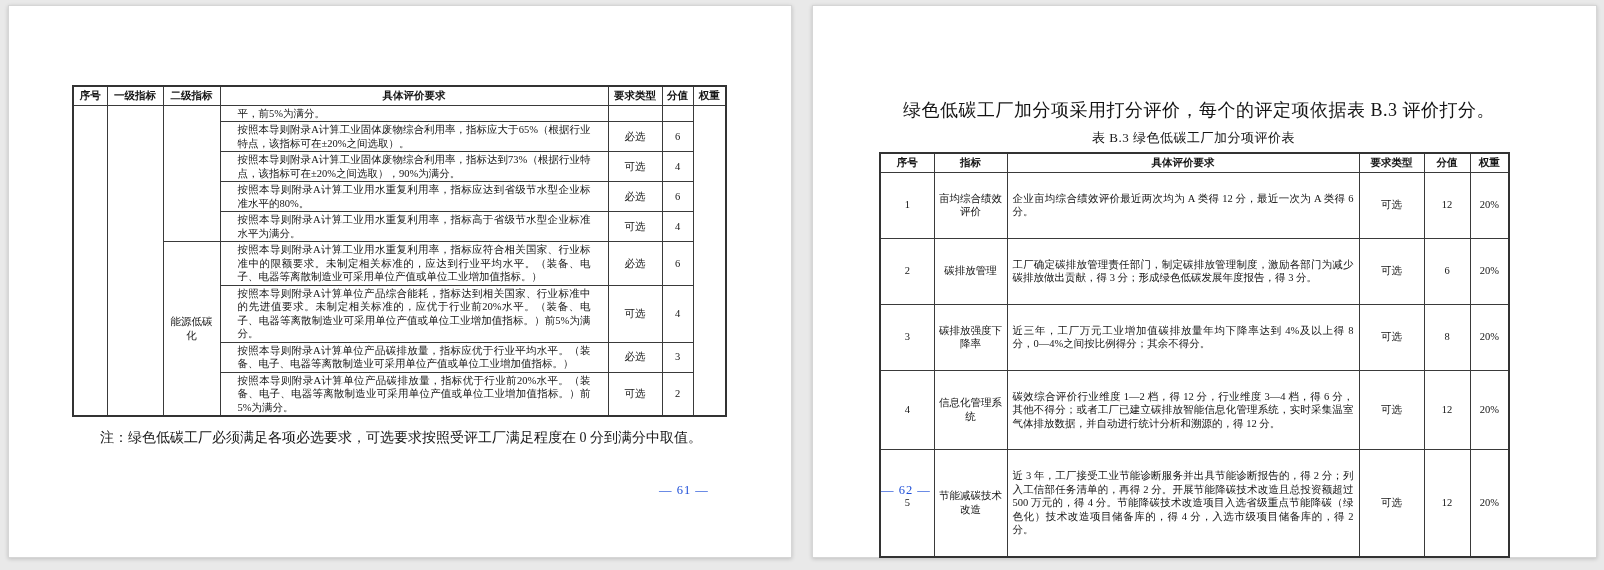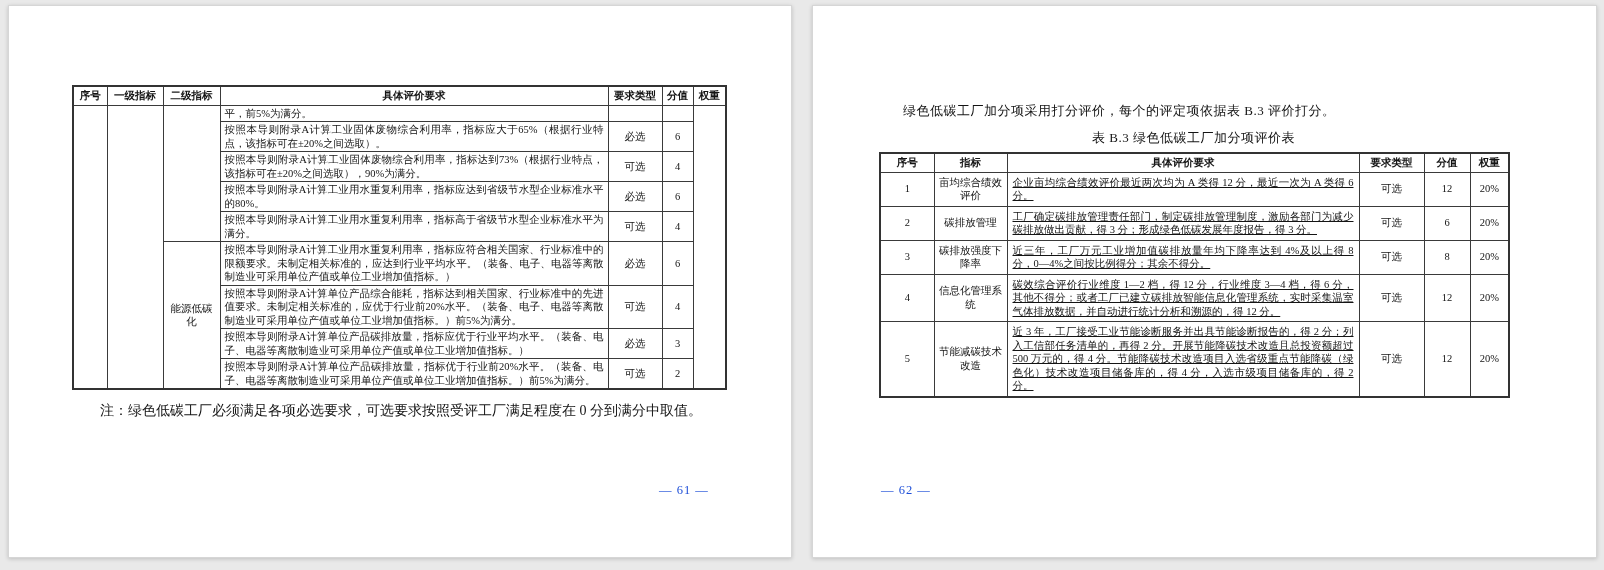--- a/index.html
+++ b/index.html
@@ -28,42 +28,42 @@
     border:1px solid #3a3a3a;
     font-size:10.5px;line-height:13.5px;
     vertical-align:middle;
     font-family:"Liberation Serif","DejaVu Serif",serif;
     word-break:break-all;
   }
   table.doc-table th{
     font-weight:700;text-align:center;padding:2px 1px;
   }
   td.cellc{text-align:center;padding:1px 2px;}
-  td.req{text-align:justify;padding:1px 4px;}
+  td.req{text-align:justify;padding:1px 17px;}
   .t-right td.cellc{padding:3px 2px;}
-  .t-right td.req{padding:3px 5px;text-decoration:underline;}
+  .t-right td.req{padding:19px 5px;}
 
   .note{
     margin-top:14px;padding-left:28px;font-size:14px;line-height:14px;
   }
   .pageno{
     position:absolute;top:477px;font-size:12.5px;letter-spacing:1px;
     color:#1d4ed8;
   }
   .pageno-left{left:650px;}
   .pageno-right{left:68px;}
 
   .section-heading{
     margin:0 0 11px 0;font-size:14.5px;font-weight:700;
     font-family:"Liberation Sans","DejaVu Sans",sans-serif;
     letter-spacing:0.5px;
   }
   .section-heading .hnum{margin-right:10px;}
   .intro{
-    margin:0 0 10px 0;font-size:13px;line-height:17px;text-indent:24px;
+    margin:0 0 10px 0;font-size:18px;line-height:17px;text-indent:24px;
     letter-spacing:0.5px;
   }
   .caption{
     font-size:13px;text-align:center;margin:0 0 5px 0;letter-spacing:0.5px;
   }
 </style>
 </head>
 <body>
 
 <div class="viewport">

